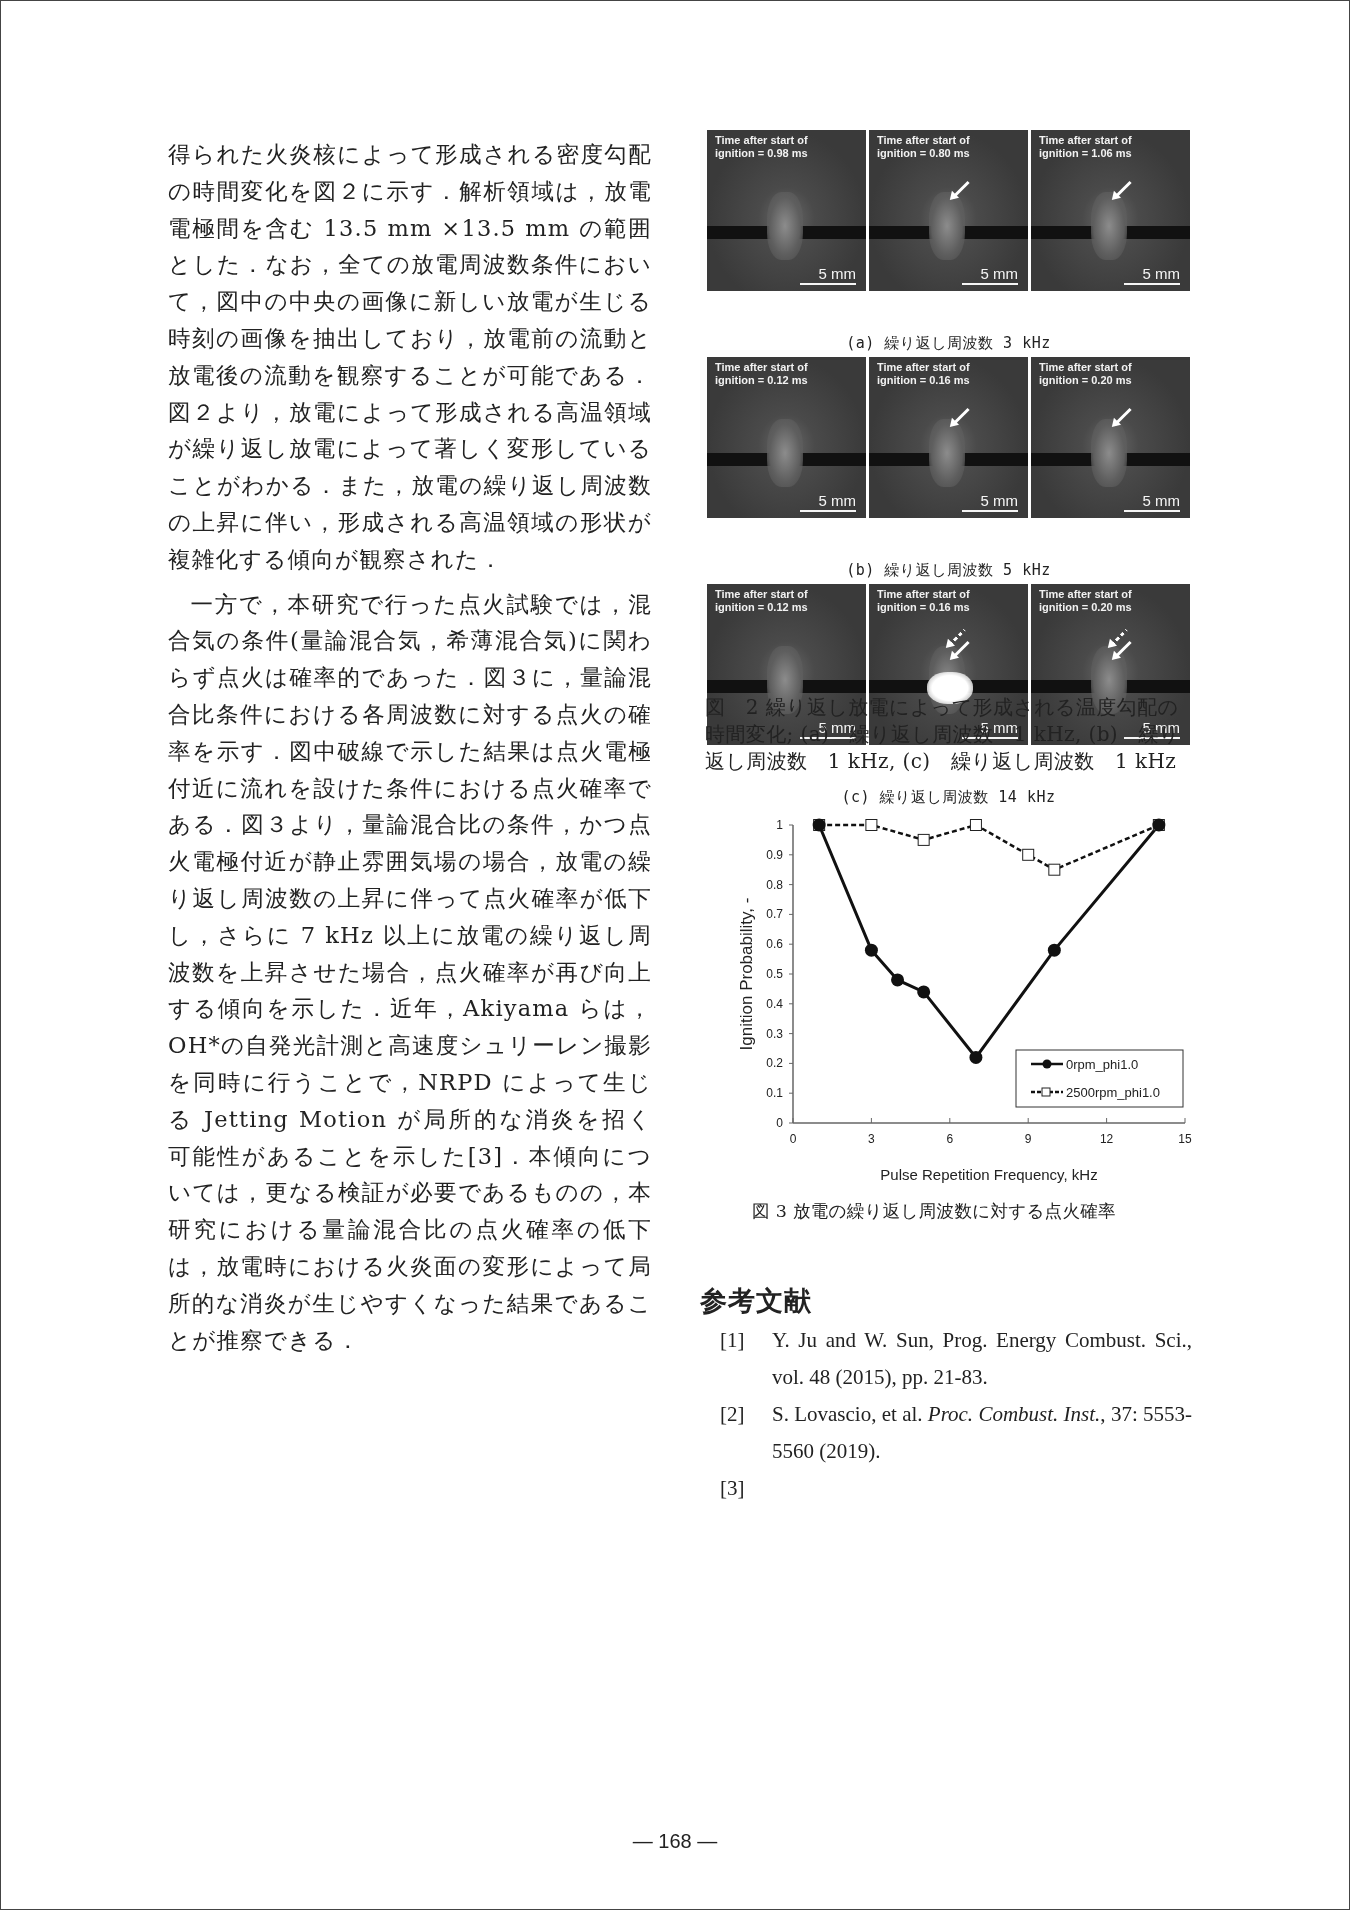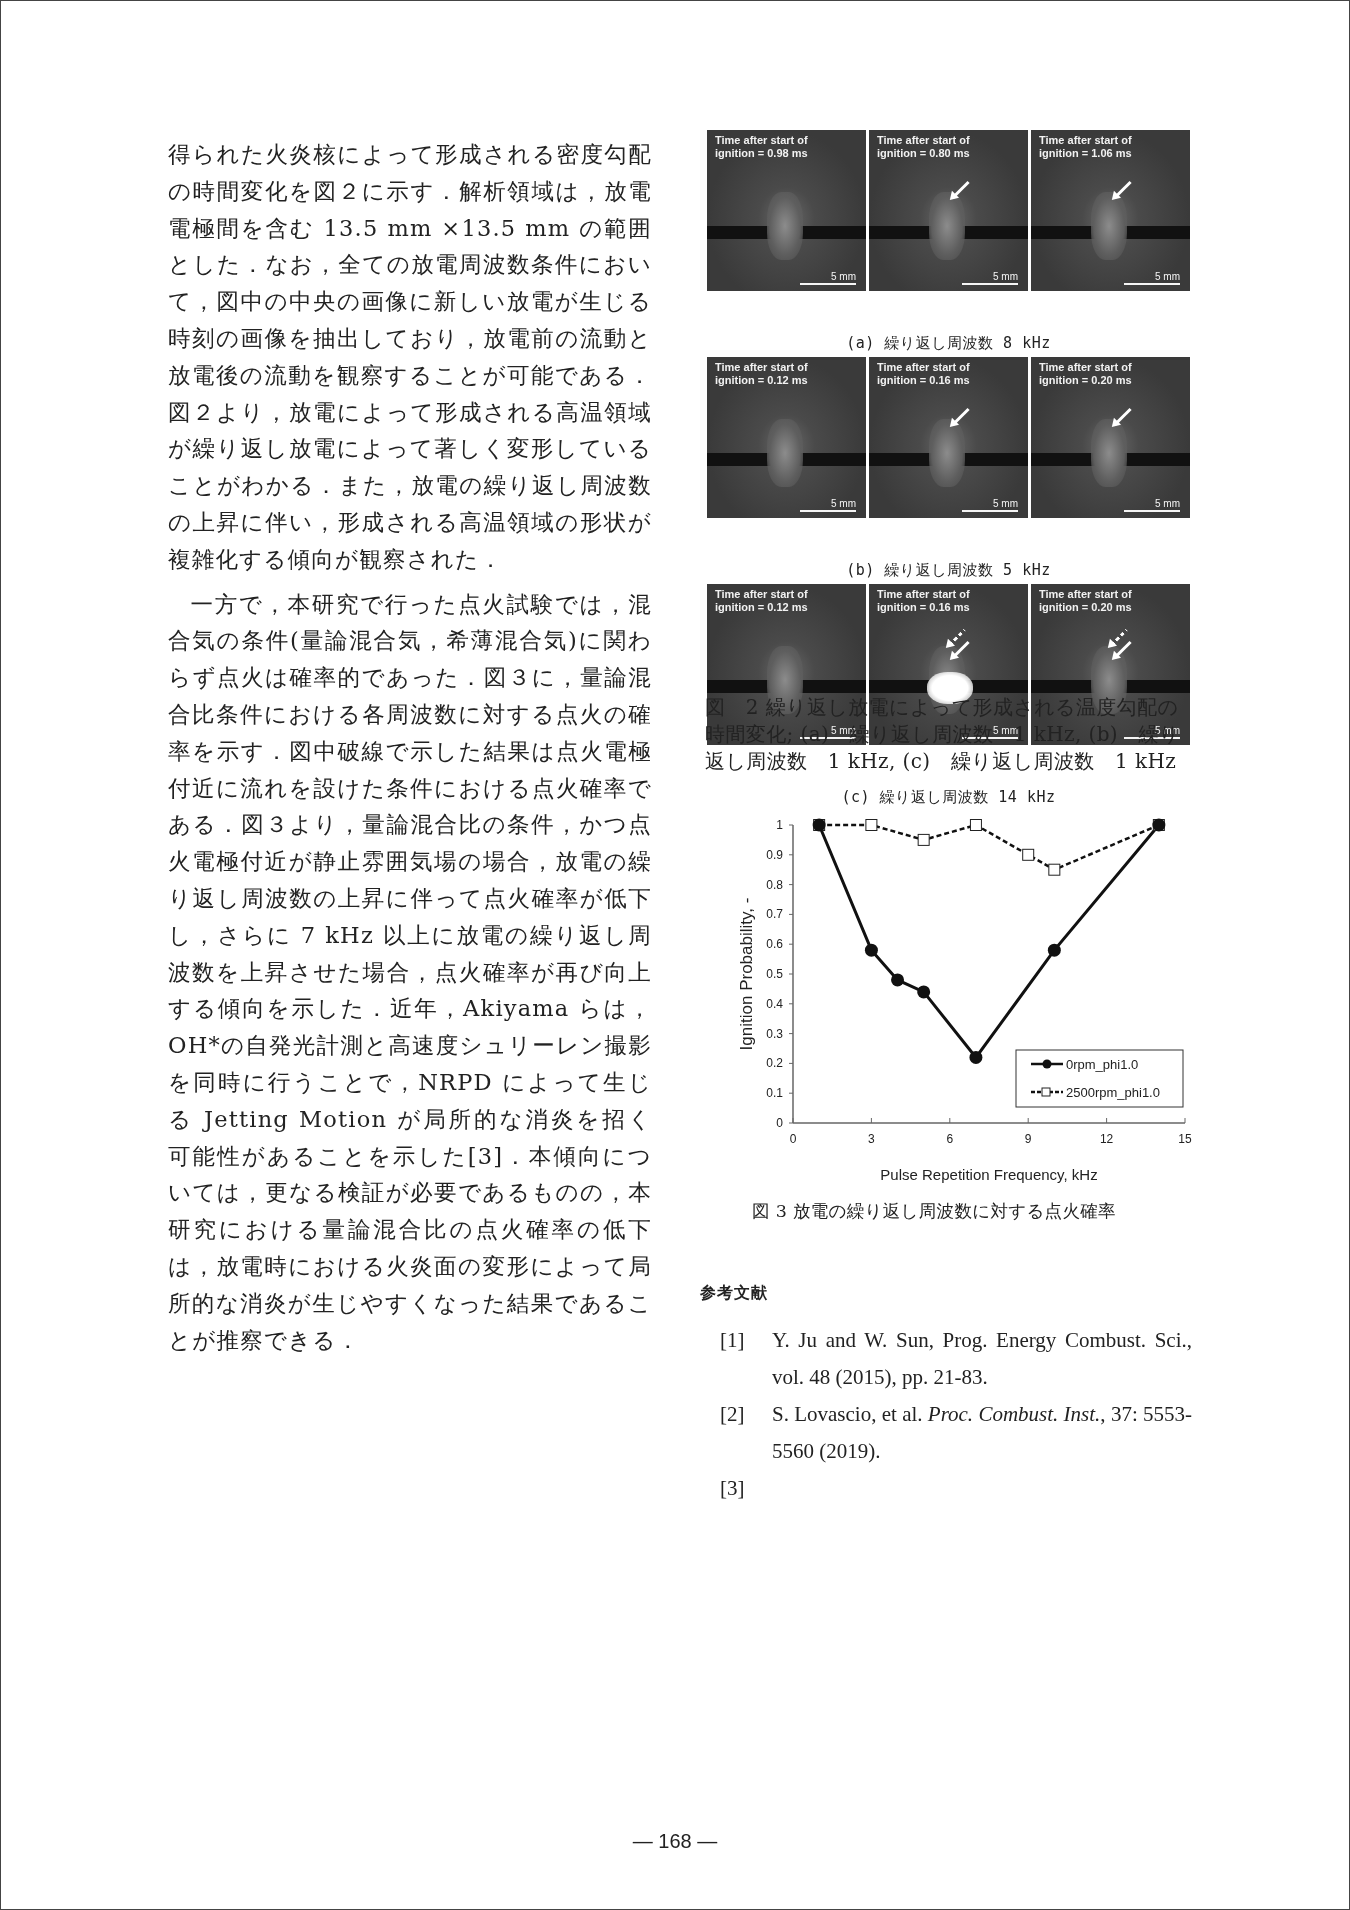--- a/index.html
+++ b/index.html
@@ -9,31 +9,31 @@
   .left-col { position: absolute; left: 160px; top: 128px; width: 500px; }
   .left-col p { margin: 8px; font-size: 22.5px; line-height: 36.8px; letter-spacing: 1.2px; text-align: justify; font-family: "DejaVu Serif", serif; }
   .left-col p.indent { text-indent: 1em; }
   .fig2 { position: absolute; left: 707px; top: 130px; width: 483px; }
   .fig-row { display: flex; gap: 3px; height: 203px; }
   .frame { position: relative; width: 159px; height: 161px; background: radial-gradient(ellipse at 50% 55%, #6a6a6a 0%, #4a4a4a 25%, #3a3a3a 70%); overflow: hidden; }
   .frame .band { position: absolute; left: 0; right: 0; top: 96px; height: 13px; background: #111; }
   .frame .kernel { position: absolute; left: 60px; top: 62px; width: 36px; height: 68px; border-radius: 40%; background: radial-gradient(ellipse, #8c8c8c 0%, #5e5e5e 60%, rgba(70,70,70,0) 100%); }
   .frame .flash { position: absolute; left: 58px; top: 88px; width: 46px; height: 32px; border-radius: 45%; background: radial-gradient(ellipse, #ffffff 55%, rgba(255,255,255,0.3) 100%); }
   .frame .ts { position: absolute; left: 8px; top: 4px; color: #f2f2f2; font-family: "Liberation Sans", sans-serif; font-size: 11px; line-height: 13px; font-weight: bold; }
-  .frame .scale { position: absolute; right: 10px; bottom: 6px; color: #f5f5f5; font-family: "Liberation Sans", sans-serif; font-size: 10px; text-align: right; }
+  .frame .scale { position: absolute; right: 10px; bottom: 6px; color: #f5f5f5; font-family: "Liberation Sans", sans-serif; font-size: 15px; text-align: right; }
   .frame .scale .bar { display: block; height: 2px; background: #f5f5f5; margin-top: 1px; width: 56px; margin-left: auto; }
   .frame .arrow { position: absolute; width: 22px; height: 3px; background: #fff; transform: rotate(-45deg); transform-origin: left center; }
   .frame .arrow::before { content: ""; position: absolute; left: -4px; top: -4px; border-right: 8px solid #fff; border-top: 5.5px solid transparent; border-bottom: 5.5px solid transparent; }
   .frame .arrow.dashed { background: repeating-linear-gradient(90deg, #fff 0 4px, transparent 4px 7px); }
   .subcap { text-align: center; font-size: 15px; height: 20px; line-height: 20px; margin: 0 0 4px 0; font-family: "DejaVu Sans Mono", monospace; letter-spacing: 0.5px; }
   .fig2-caption { position: absolute; left: 705px; top: 694px; width: 490px; font-size: 20px; line-height: 27px; letter-spacing: 0.4px; }
   .chart { position: absolute; left: 720px; top: 800px; width: 480px; height: 380px; }
   .chart svg { overflow: visible; }
   .fig3-caption { position: absolute; left: 752px; top: 1199px; font-size: 17.5px; letter-spacing: 0.3px; }
-  .refs-title { position: absolute; left: 700px; top: 1283px; font-family: "DejaVu Sans", sans-serif; font-size: 16px; font-weight: bold; letter-spacing: 1px; }
+  .refs-title { position: absolute; left: 700px; top: 1283px; font-family: "DejaVu Sans", sans-serif; font-size: 27px; font-weight: bold; letter-spacing: 1px; }
   .refs { position: absolute; left: 720px; top: 1322px; width: 472px; font-family: "Liberation Serif", serif; font-size: 21px; line-height: 37px; }
   .ref { display: flex; }
   .ref .num { width: 52px; flex: none; }
   .ref .txt { flex: 1; text-align: justify; }
   .ref .txt i { font-style: italic; }
   .page-num { position: absolute; left: 0; right: 0; top: 1830px; text-align: center; font-family: "Liberation Sans", sans-serif; font-size: 20px; }
 </style>
 </head>
 <body>
 
@@ -69,21 +69,21 @@
         <div class="band"></div>
         <div class="kernel"></div>
         <div class="ts">
           <div>Time after start of</div>
           <div>ignition = 1.06 ms</div>
         </div>
         <div class="scale"><span>5 mm</span><span class="bar"></span></div>
         <div class="arrow" style="left: 84px; top: 66px;"></div>
       </div>
     </div>
-    <div class="subcap">(a)  繰り返し周波数  8 kHz</div>
+    <div class="subcap">(a)  繰り返し周波数  3 kHz</div>
     <div class="fig-row">
       <div class="frame">
         <div class="band"></div>
         <div class="kernel"></div>
         <div class="ts">
           <div>Time after start of</div>
           <div>ignition = 0.12 ms</div>
         </div>
         <div class="scale"><span>5 mm</span><span class="bar"></span></div>
       </div>

